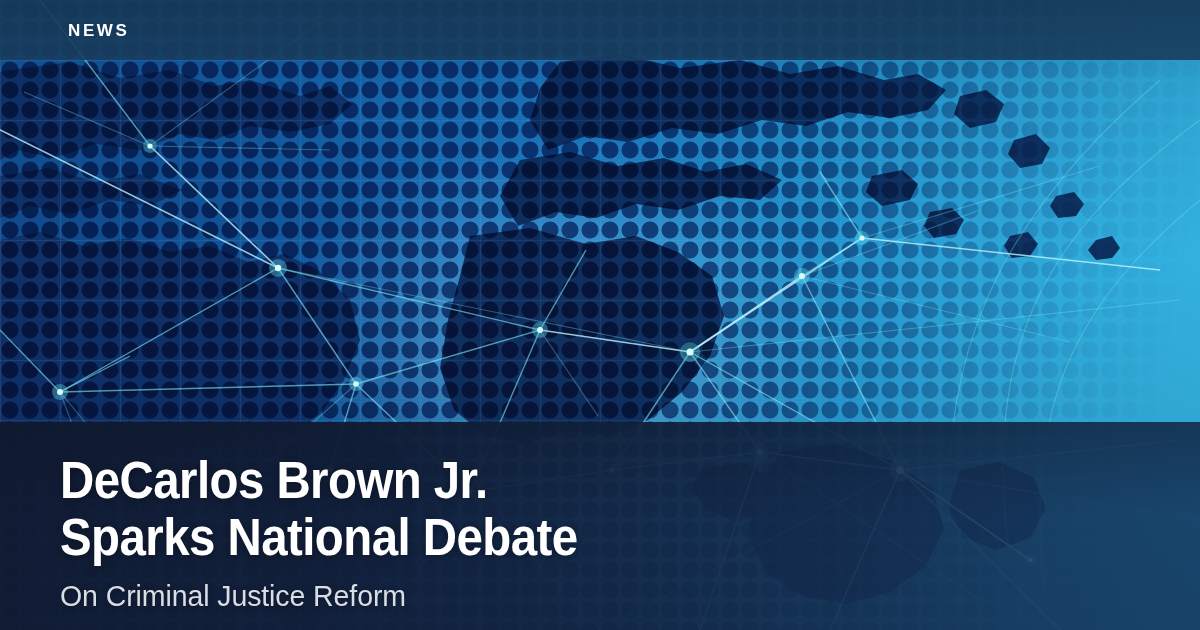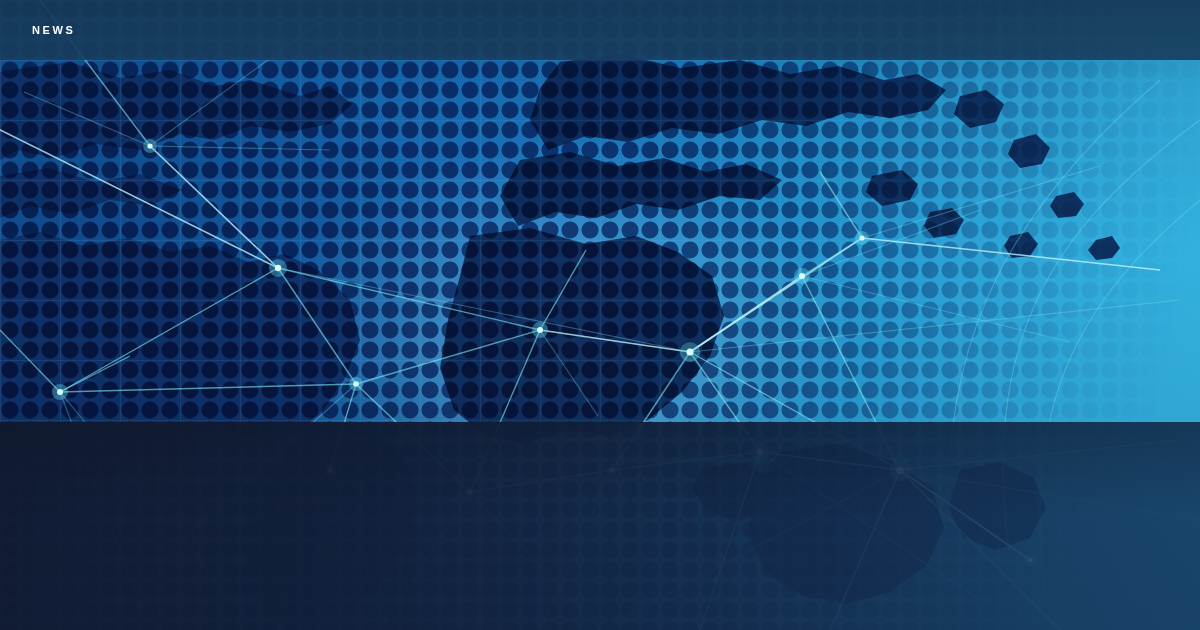--- a/index.html
+++ b/index.html
@@ -111,23 +111,23 @@
   }
 
   
   .topbar {
     position:absolute; left:0; top:0;
     width:1200px; height:60px;
     background:linear-gradient(180deg, rgba(22,57,88,0.93) 0%, rgba(24,62,95,0.90) 100%);
     display:flex; align-items:center;
   }
   .kicker {
-    margin-left:32px;
+    margin-left:68px;
     color:#ffffff;
-    font-size:11px;
+    font-size:17px;
     font-weight:bold;
     letter-spacing:2.6px;
     line-height:1;
   }
 
   
   .bottombar {
     position:absolute; left:0; top:422px;
     width:1200px; height:208px;
     background:
@@ -342,14 +342,19 @@
     </svg>
   </div>
 
   <div class="topbar">
     <div class="kicker">NEWS</div>
   </div>
 
   <div class="bottombar"></div>
   <div class="bottombar-fade"></div>
 
+  <div class="textblock">
+    <div class="headline">DeCarlos Brown Jr.
+Sparks National Debate</div>
+    <div class="subhead">On Criminal Justice Reform</div>
+  </div>
 
 </div>
 
 </body></html>

